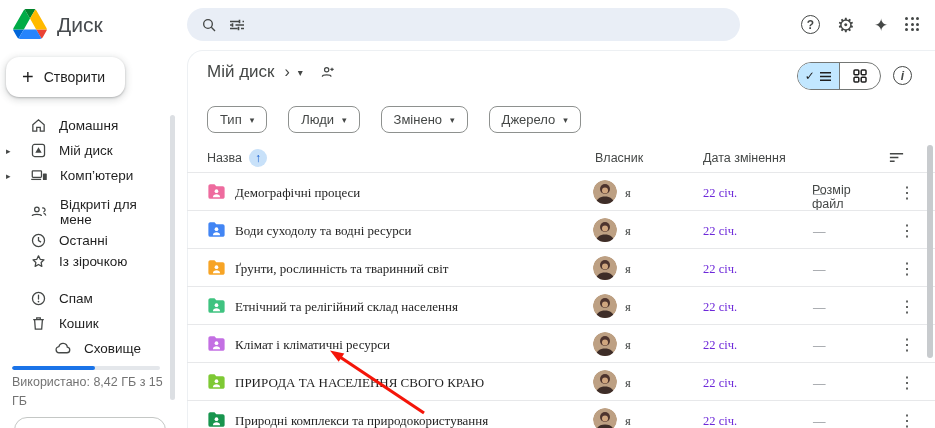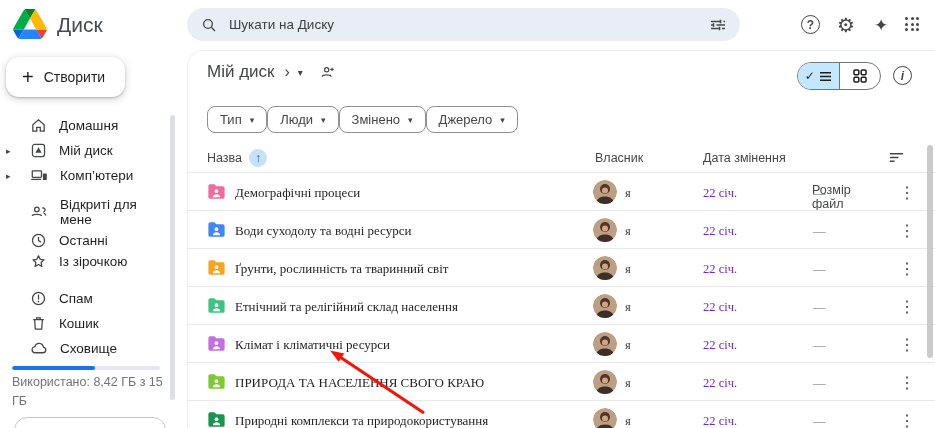--- a/index.html
+++ b/index.html
@@ -68,21 +68,21 @@
 
   .view-toggle {
     left: 797px; top: 62px; width: 84px; height: 28px; border: 1px solid #747775;
     border-radius: 14px; display: flex; overflow: hidden; cursor: pointer;
   }
   .view-toggle .half { flex: 1; display: flex; align-items: center; justify-content: center; gap: 4px; }
   .view-toggle .list-half { background: #c2e7ff; border-right: 1px solid #747775; }
   .view-toggle .check { font-size: 12px; color: #1f1f1f; }
   .info-btn { left: 893px; top: 66px; }
 
-  .chips { left: 207px; top: 106px; display: flex; gap: 0; }
+  .chips { left: 207px; top: 106px; display: flex; gap: 21px; }
   .chip {
     height: 27px; border: 1px solid #8e918f; border-radius: 8px; background: #fff;
     display: flex; align-items: center; gap: 8px; padding: 0 12px;
     font-size: 13px; color: #444746; cursor: pointer;
   }
   .chip .dd { font-size: 9px; }
 
   .thead { left: 187px; top: 145px; width: 612px; height: 27px; font-size: 12.5px; color: #444746; }
   .thead .h-name { position: absolute; left: 20px; top: 4px; display: flex; align-items: center; gap: 7px; cursor: pointer; }
   .sort-circle {
@@ -120,21 +120,20 @@
   <path d="m59.8 53h-32.3l-13.75 23.8c1.35.8 2.9 1.2 4.5 1.2h50.8c1.6 0 3.15-.45 4.5-1.2z" fill="#2684fc"></path>
   <path d="m73.4 26.5-12.7-22c-.8-1.4-1.95-2.5-3.3-3.3l-13.75 23.8 16.15 28h27.45c0-1.55-.4-3.1-1.2-4.5z" fill="#ffba00"></path>
 </svg>
 <div class="abs app-name">Диск</div>
 
 <div class="abs search-pill">
   <svg width="16" height="16" viewBox="0 0 24 24" fill="none" stroke="#444746" stroke-width="2">
       <circle cx="10.5" cy="10.5" r="6.5"></circle>
       <path d="M15.5 15.5 21 21"></path>
     </svg>
-  <input placeholder="Шукати на Диску" style="">
   <svg width="16" height="16" viewBox="0 0 16 16" stroke="#444746" stroke-width="1.6" fill="none">
       <path d="M1 4.5h9M13.5 4.5H15M10.5 2.8v3.4"></path>
       <path d="M1 8h2M6.5 8H15M3.5 6.3v3.4"></path>
       <path d="M1 11.5h7.5M12 11.5H15M9.5 9.8v3.4"></path>
     </svg>
 </div>
 
 <div class="abs tb-icon" style="left:801px;top:15px;">
     <span class="circ-icon">?</span>
   </div>
@@ -214,21 +213,21 @@
       <path d="M12 16.2v.1" stroke-linecap="round" stroke-width="2.4"></path>
     </svg>
   <span>Спам</span>
 </div>
 <div class="abs side-item" style="top:311px;align-items:center;">
   <svg width="17" height="17" viewBox="0 0 24 24" fill="none" stroke="#444746" stroke-width="1.8">
       <path d="M4.5 6.5h15M9.5 6V4h5v2M6.5 6.5 7.5 20h9l1-13.5"></path>
     </svg>
   <span>Кошик</span>
 </div>
-<div class="abs side-item" style="top:336px;">
+<div class="abs side-item" style="top:336px;margin-left:24px;">
   <svg width="18" height="17" viewBox="0 0 24 24" fill="none" stroke="#444746" stroke-width="1.8">
       <path d="M7 18h10.5a4 4 0 0 0 .6-7.96A6 6 0 0 0 6.3 9.2 4.4 4.4 0 0 0 7 18Z"></path>
     </svg>
   <span>Сховище</span>
 </div>
 
 <div class="abs storage-bar">
     <div id="storage-fill" style="width: 56%;"></div>
   </div>
 <div class="abs storage-text">Використано: 8,42 ГБ з 15 ГБ</div>

